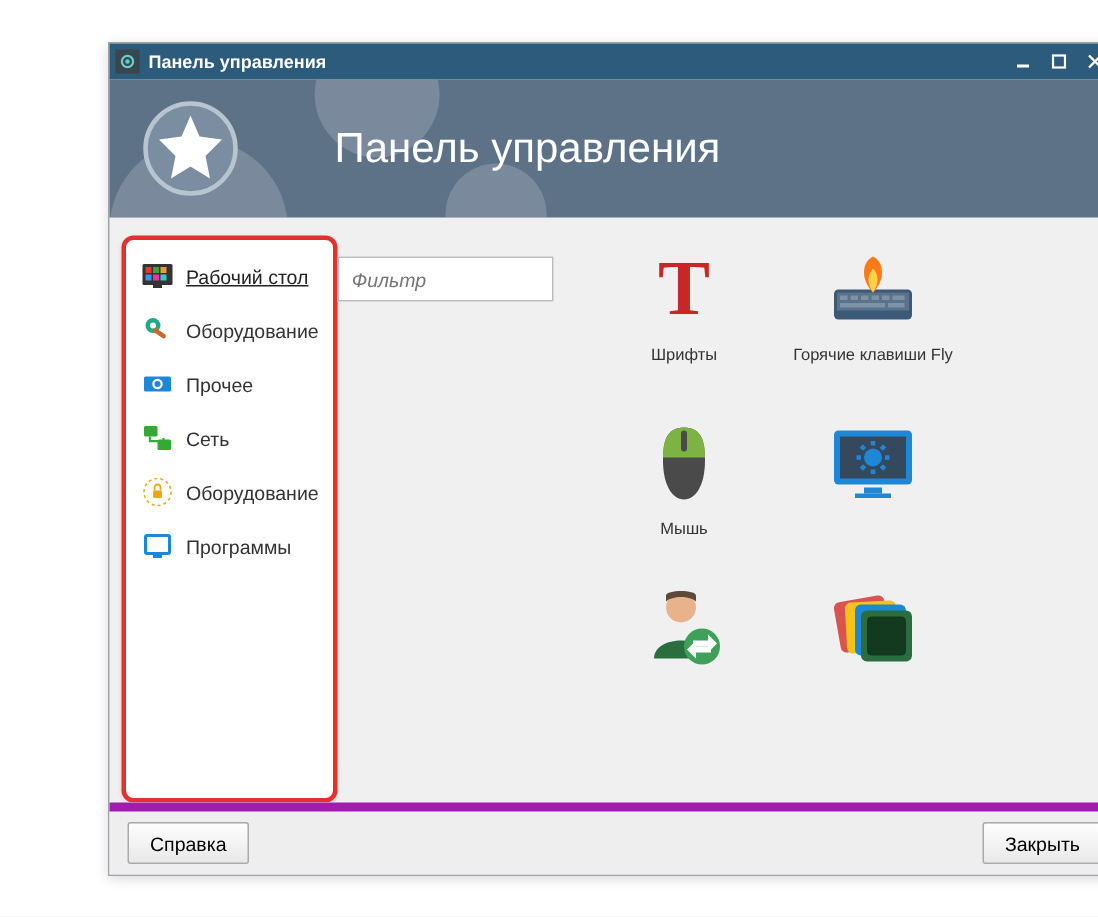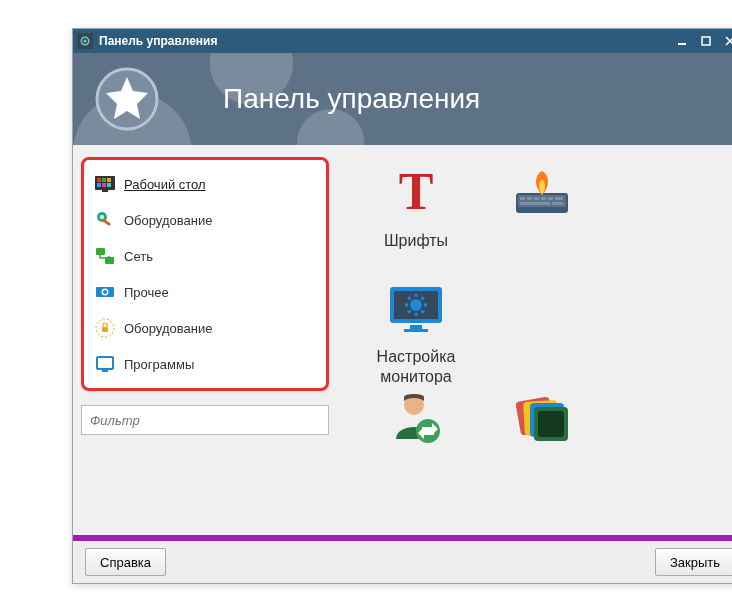--- a/index.html
+++ b/index.html
@@ -65,22 +65,22 @@
     opacity:.18; z-index:0;
   }
   .content {
     flex: 1;
     display: flex;
     padding: 12px 8px 0 8px;
     gap: 8px;
     overflow:hidden;
   }
   .left-col {
-    width: 248px;
-    display:flex; flex-direction:column;
+    width: 288px;
+    display:flex; flex-direction:row;
   }
   .sidebar {
     border: 3px solid #e53030;
     border-radius: 8px;
     background: #fff;
     padding: 6px 4px;
     box-shadow: 0 1px 3px rgba(0,0,0,0.1);
   }
   .sidebar-item {
     display: flex; align-items: center;
@@ -122,21 +122,21 @@
     cursor:pointer;
     text-align:center;
     padding-top:4px;
   }
   .app-icon {
     width: 64px; height: 64px;
     display:flex; align-items:center; justify-content:center;
   }
   .app-label {
     margin-top: 6px;
-    font-size: 16px;
+    font-size: 11px;
     color: #333;
     line-height: 1.25;
   }
   .footer {
     height: 48px;
     border-top: 6px solid #a21caf;
     display:flex; align-items:center;
     padding: 0 12px;
     background:#eee;
   }
@@ -228,37 +228,37 @@
                 <rect x="9" y="9" width="10" height="3" rx="1.5" transform="rotate(35 9 9)" fill="#c86a2a"></rect>
                 <circle cx="8" cy="8" r="2" fill="#fff"></circle>
               </svg>
           </span>
           <span class="label">Оборудование</span>
         </div>
 
         <div class="sidebar-item">
           <span class="sidebar-icon">
             <svg viewBox="0 0 22 22">
+                <rect x="2" y="6" width="18" height="10" rx="1" fill="#1e88d6"></rect>
+                <circle cx="11" cy="11" r="3.5" fill="#fff"></circle>
+                <circle cx="11" cy="11" r="2" fill="#1e88d6"></circle>
+              </svg>
+          </span>
+          <span class="label">Прочее</span>
+        </div>
+
+        <div class="sidebar-item">
+          <span class="sidebar-icon">
+            <svg viewBox="0 0 22 22">
                 <rect x="2" y="3" width="9" height="7" rx="1" fill="#3a3"></rect>
                 <rect x="11" y="12" width="9" height="7" rx="1" fill="#3a3"></rect>
                 <path d="M6 10 v3 h9 v-2" stroke="#3a3" stroke-width="1.5" fill="none"></path>
               </svg>
           </span>
           <span class="label">Сеть</span>
-        </div>
-
-        <div class="sidebar-item">
-          <span class="sidebar-icon">
-            <svg viewBox="0 0 22 22">
-                <rect x="2" y="6" width="18" height="10" rx="1" fill="#1e88d6"></rect>
-                <circle cx="11" cy="11" r="3.5" fill="#fff"></circle>
-                <circle cx="11" cy="11" r="2" fill="#1e88d6"></circle>
-              </svg>
-          </span>
-          <span class="label">Прочее</span>
         </div>
 
         <div class="sidebar-item">
           <span class="sidebar-icon">
             <svg viewBox="0 0 22 22">
                 <circle cx="11" cy="11" r="9" fill="none" stroke="#e6a817" stroke-width="1" stroke-dasharray="2 2"></circle>
                 <rect x="8" y="10" width="6" height="5" rx="1" fill="#e6a817"></rect>
                 <path d="M9 10 v-2 a2 2 0 0 1 4 0 v2" stroke="#e6a817" stroke-width="1.2" fill="none"></path>
               </svg>
           </span>
@@ -306,24 +306,35 @@
                 <rect x="31" y="36" width="5" height="3"></rect>
                 <rect x="38" y="36" width="5" height="3"></rect>
                 <rect x="45" y="36" width="8" height="3"></rect>
                 <rect x="10" y="41" width="30" height="3"></rect>
                 <rect x="42" y="41" width="11" height="3"></rect>
               </g>
             <path d="M32 10 C24 14 24 26 32 34 C40 26 40 14 32 10 Z" fill="#ff7a1a"></path>
             <path d="M32 18 C28 22 28 28 32 34 C36 28 36 22 32 18 Z" fill="#ffd24a"></path>
           </svg>
         </div>
+        <div class="app-label">Горячие клавиши Fly</div>
       </div>
 
       <div style="width:100%;height:0"></div>
 
+      <div class="app-tile">
+        <div class="app-icon">
+          <svg viewBox="0 0 64 64">
+            <path d="M32 8 C20 8 18 18 18 30 C18 46 24 56 32 56 C40 56 46 46 46 30 C46 18 44 8 32 8 Z" fill="#4a4a4a"></path>
+            <path d="M32 8 C20 8 18 18 18 28 H46 C46 18 44 8 32 8 Z" fill="#7cb342"></path>
+            <rect x="30" y="10" width="4" height="14" rx="2" fill="#4a4a4a"></rect>
+          </svg>
+        </div>
+        <div class="app-label">Мышь</div>
+      </div>
 
       <div class="app-tile">
         <div class="app-icon">
           <svg viewBox="0 0 64 64">
             <rect x="6" y="10" width="52" height="36" rx="3" fill="#1e88d6"></rect>
             <rect x="10" y="14" width="44" height="28" fill="#34495e"></rect>
             <rect x="26" y="48" width="12" height="4" fill="#1e88d6"></rect>
             <rect x="20" y="52" width="24" height="3" fill="#1e88d6"></rect>
             <g transform="translate(32 28)">
               <circle r="6" fill="#1e88d6"></circle>
@@ -333,21 +344,20 @@
                   <line x1="-11" y1="0" x2="-8" y2="0"></line>
                   <line x1="8" y1="0" x2="11" y2="0"></line>
                   <line x1="-7.8" y1="-7.8" x2="-5.5" y2="-5.5"></line>
                   <line x1="5.5" y1="5.5" x2="7.8" y2="7.8"></line>
                   <line x1="-7.8" y1="7.8" x2="-5.5" y2="5.5"></line>
                   <line x1="5.5" y1="-5.5" x2="7.8" y2="-7.8"></line>
                 </g>
             </g>
           </svg>
         </div>
-        <div class="app-label">Настройка монитора</div>
       </div>
 
       <div style="width:100%;height:0"></div>
 
       <div class="app-tile" style="height:60px">
         <div class="app-icon" style="height:52px">
           <svg viewBox="0 0 64 64">
             <circle cx="30" cy="18" r="10" fill="#e8b38a"></circle>
             <path d="M20 10 C20 6 40 6 40 10 L40 14 C36 10 24 10 20 14 Z" fill="#5b4a3a"></path>
             <path d="M12 52 C12 36 48 36 48 52 Z" fill="#2a6e3f"></path>

